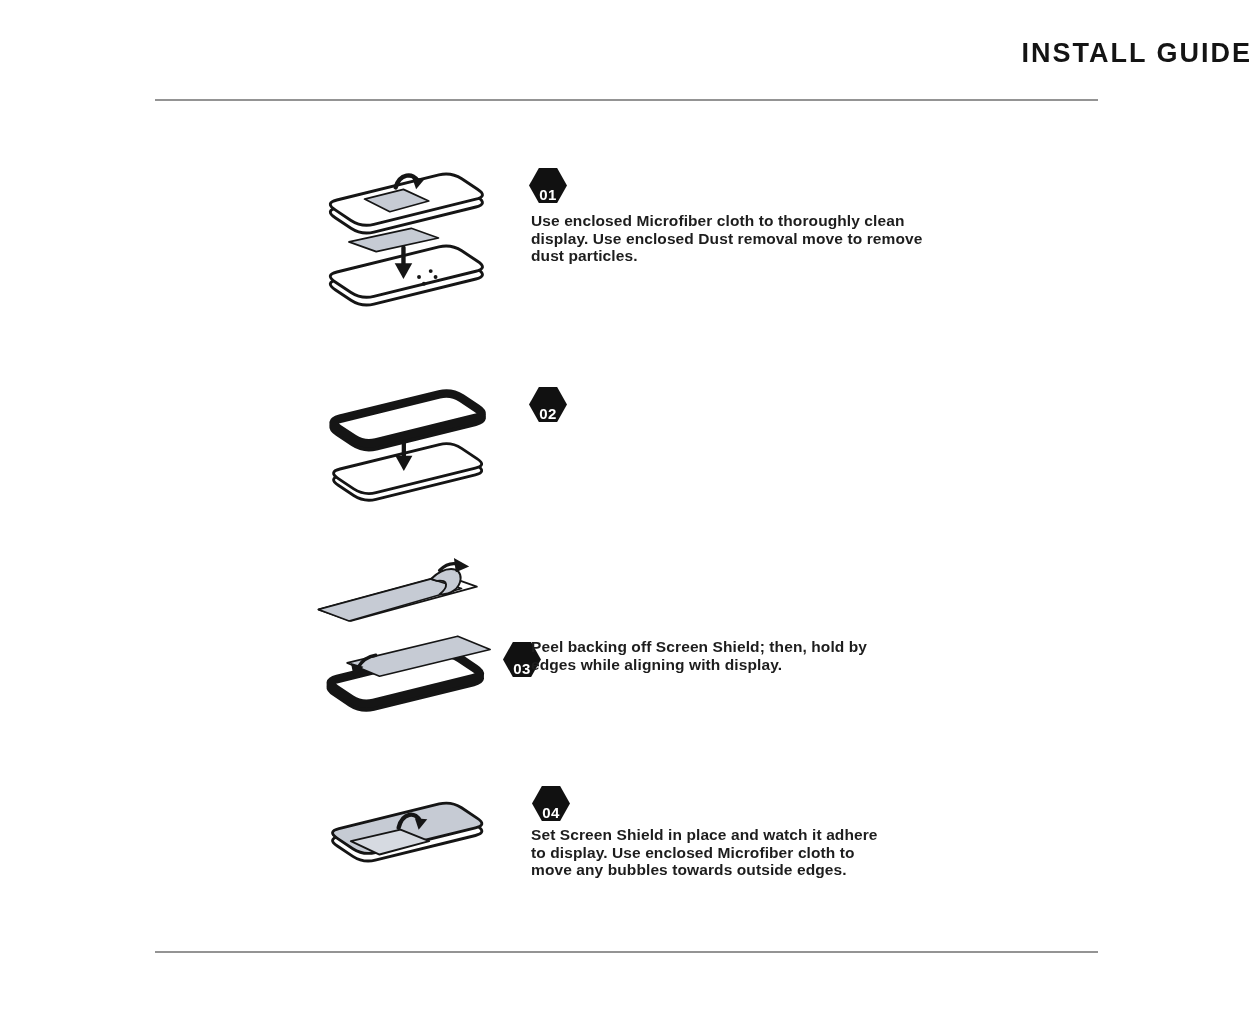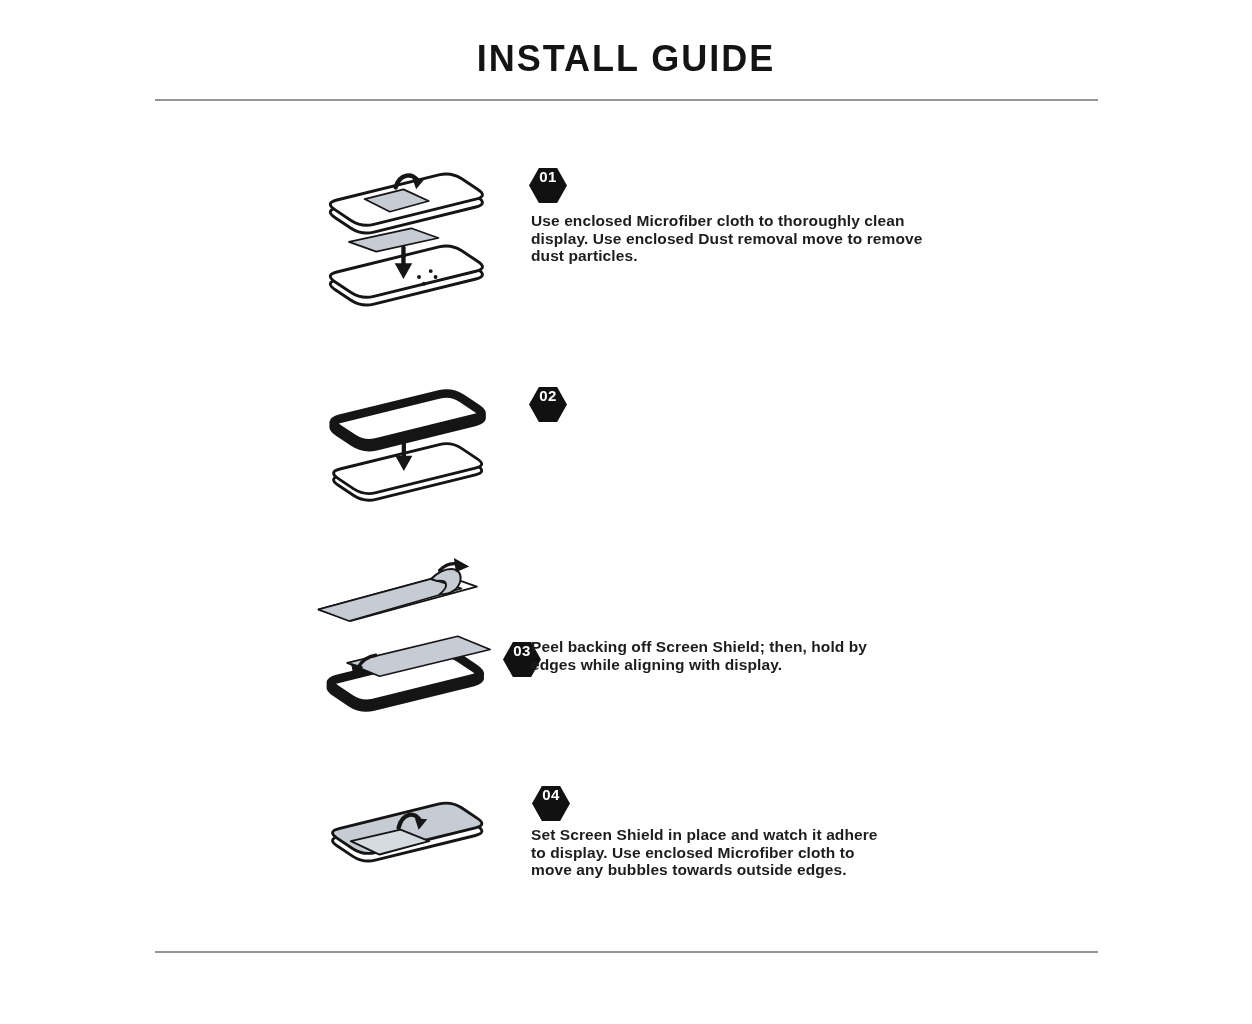--- a/index.html
+++ b/index.html
@@ -15,41 +15,41 @@
   .page{
     position:relative;
     width:1252px;height:1024px;
     background:#ffffff;
     font-family:"Liberation Sans", sans-serif;
     color:var(--ink);
     overflow:hidden;
   }
   .title{
     position:absolute;top:38px;left:0;width:100%;
-    text-align:center;
-    font-size:36px;font-weight:bold;letter-spacing:2px;
+    text-align:right;
+    font-size:27px;font-weight:bold;letter-spacing:2px;
     color:#141414;
   }
   .rule{
     position:absolute;left:155px;width:943px;height:2px;
     background:var(--rule-gray);
   }
   .rule-top{top:99px;}
   .rule-bottom{top:951px;}
   .footer-url{
     position:absolute;top:977px;left:0;width:100%;
     text-align:center;
     font-size:15px;letter-spacing:3px;color:#3a3a3a;
   }
   .badge{
     position:absolute;
     width:38px;height:35px;
     background:var(--badge-bg);
     clip-path:polygon(26% 0,74% 0,100% 50%,74% 100%,26% 100%,0 50%);
-    display:flex;align-items:flex-start;justify-content:center;
+    display:flex;align-items:flex-end;justify-content:center;
   }
   .badge span{
     color:var(--badge-text);
     font-size:15px;font-weight:bold;letter-spacing:0.5px;
   }
   .step-text{
     position:absolute;
     width:440px;
     font-size:15.5px;font-weight:bold;line-height:17.5px;
     letter-spacing:0.1px;

